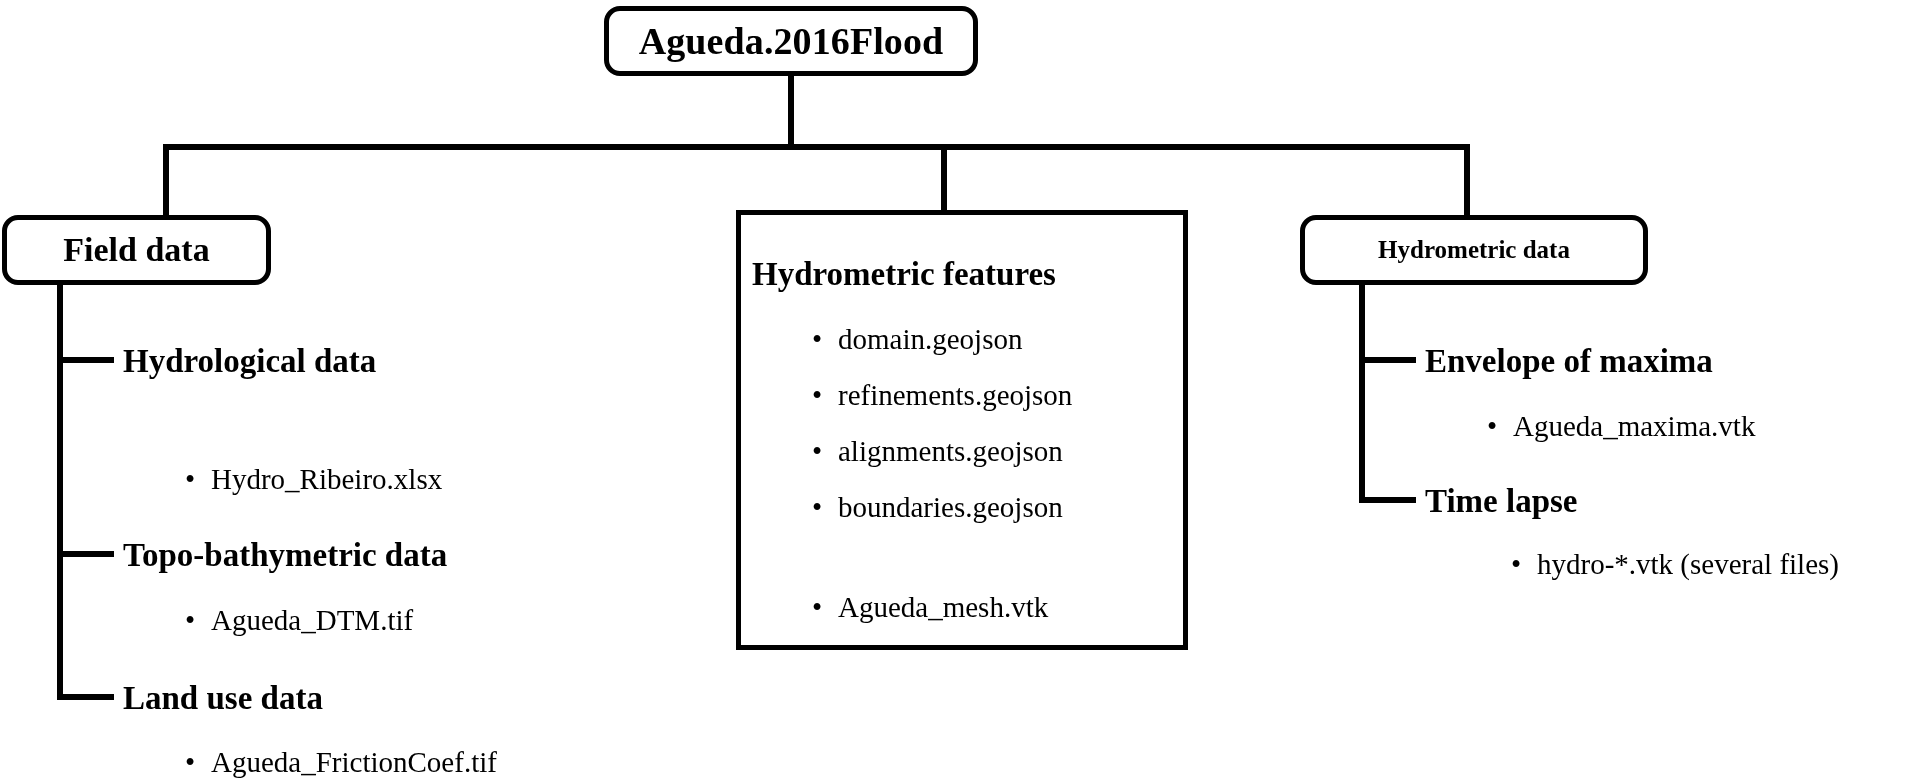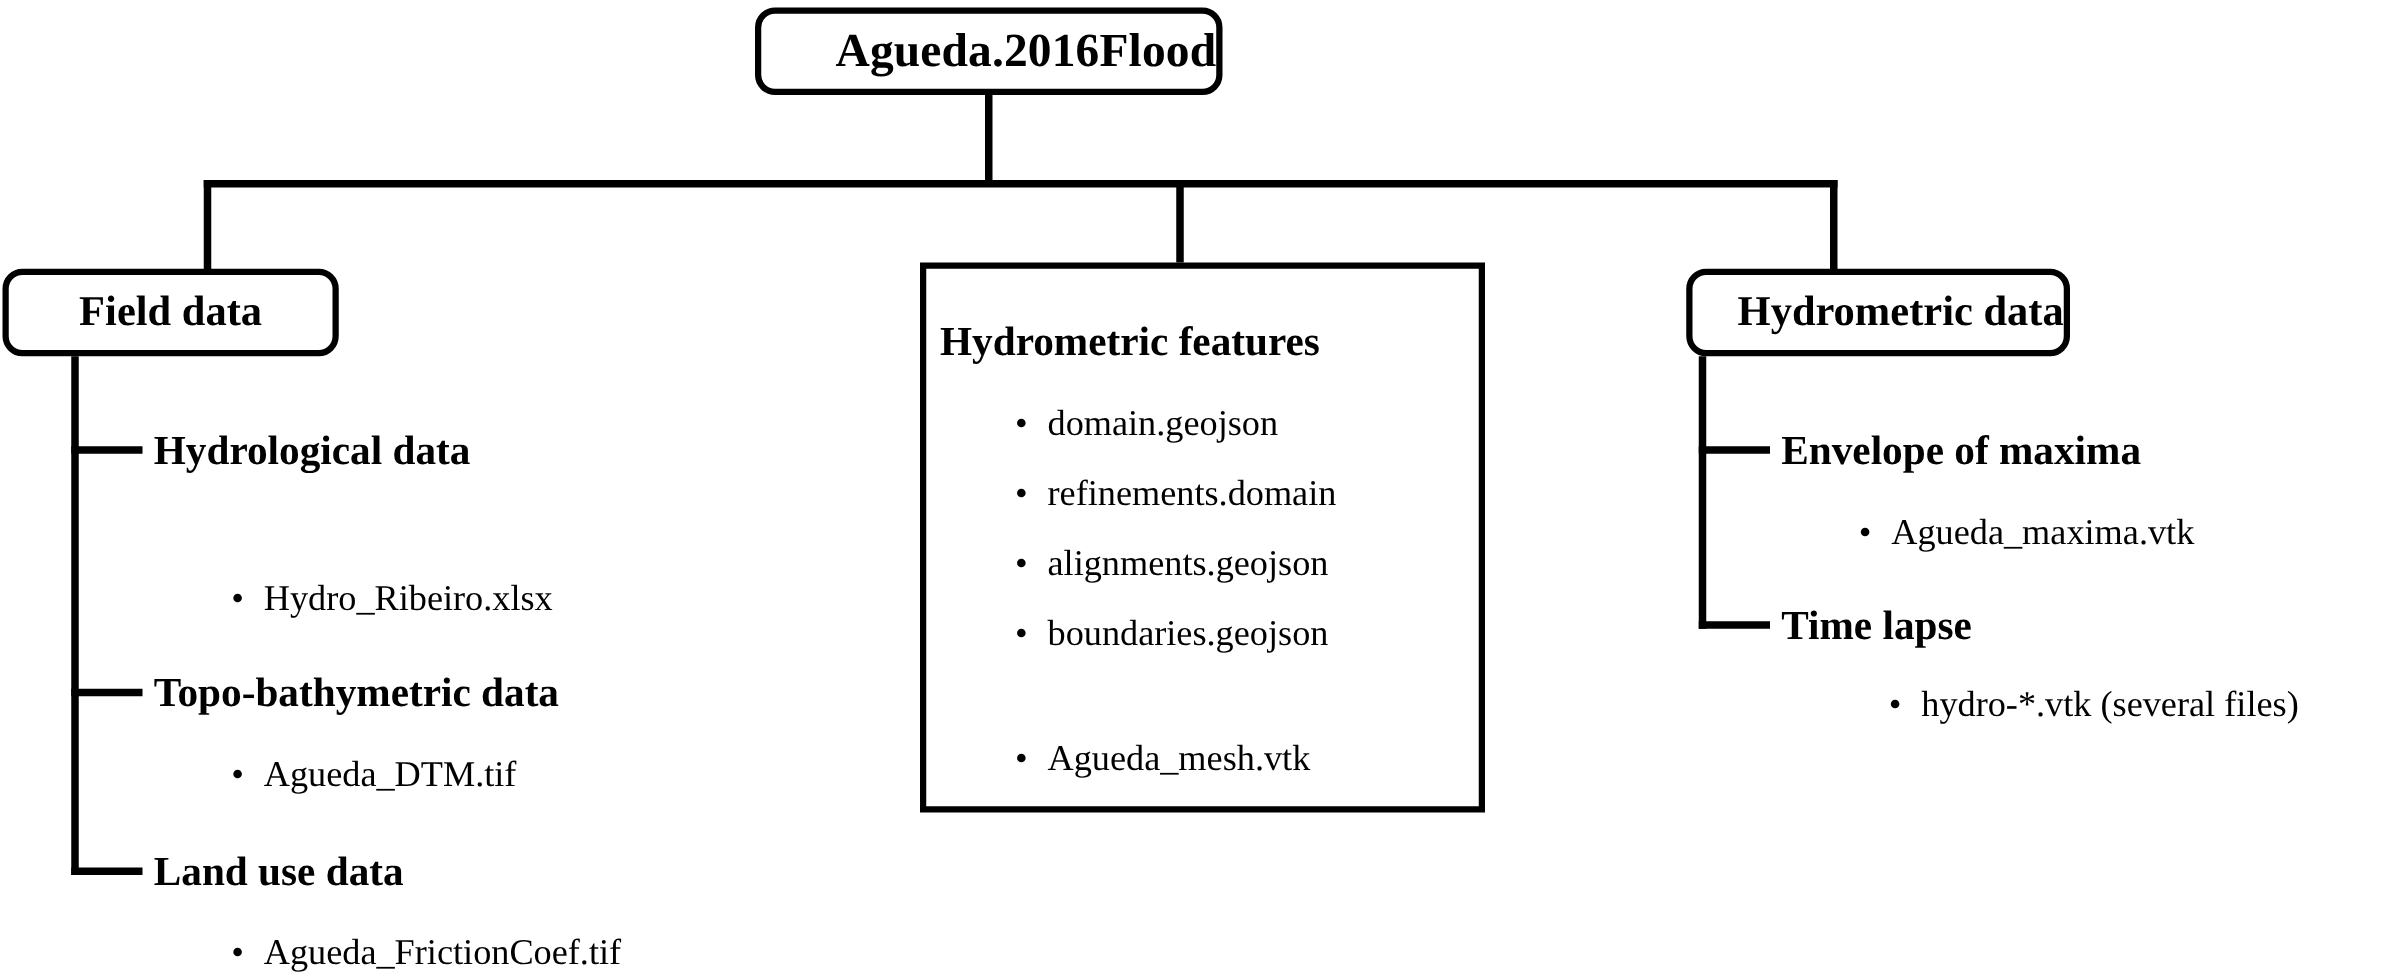--- a/index.html
+++ b/index.html
@@ -30,35 +30,35 @@
     position: absolute;
     box-sizing: border-box;
     border: 5px solid #000000;
     background: #ffffff;
     display: flex;
     align-items: center;
     justify-content: center;
     font-weight: bold;
     white-space: nowrap;
   }
-  .node.rounded { border-radius: 16px; justify-content: flex-end; }
+  .node.rounded { border-radius: 16px; }
 
   #root-node {
     left: 604px; top: 6px; width: 374px; height: 70px;
     font-size: 38px;
     letter-spacing: 0.1px;
   }
   #field-node {
     left: 2px; top: 215px; width: 269px; height: 70px;
     font-size: 34px;
     justify-content: center;
   }
   #hydrometric-node {
-    left: 1349px; top: 215px; width: 307px; height: 70px;
-    font-size: 34px;
+    left: 1300px; top: 215px; width: 348px; height: 70px;
+    font-size: 25px;
   }
 
   
   #geometry-panel {
     position: absolute;
     left: 736px; top: 210px; width: 452px; height: 440px;
     box-sizing: border-box;
     border: 5px solid #000000;
     background: #ffffff;
   }
@@ -137,21 +137,21 @@
   </div>
 
   <div id="geometry-panel"></div>
 
   <div class="panel-title" style="left:752px; top:258px;">Hydrometric features</div>
 
   <div class="file-item" style="left:812px; top:325px;">
     <span class="bullet">•</span><span>domain.geojson</span>
   </div>
   <div class="file-item" style="left:812px; top:381px;">
-    <span class="bullet">•</span><span>refinements.domain</span>
+    <span class="bullet">•</span><span>refinements.geojson</span>
   </div>
   <div class="file-item" style="left:812px; top:437px;">
     <span class="bullet">•</span><span>alignments.geojson</span>
   </div>
   <div class="file-item" style="left:812px; top:493px;">
     <span class="bullet">•</span><span>boundaries.geojson</span>
   </div>
   <div class="file-item" style="left:812px; top:593px;">
     <span class="bullet">•</span><span>Agueda_mesh.vtk</span>
   </div>

